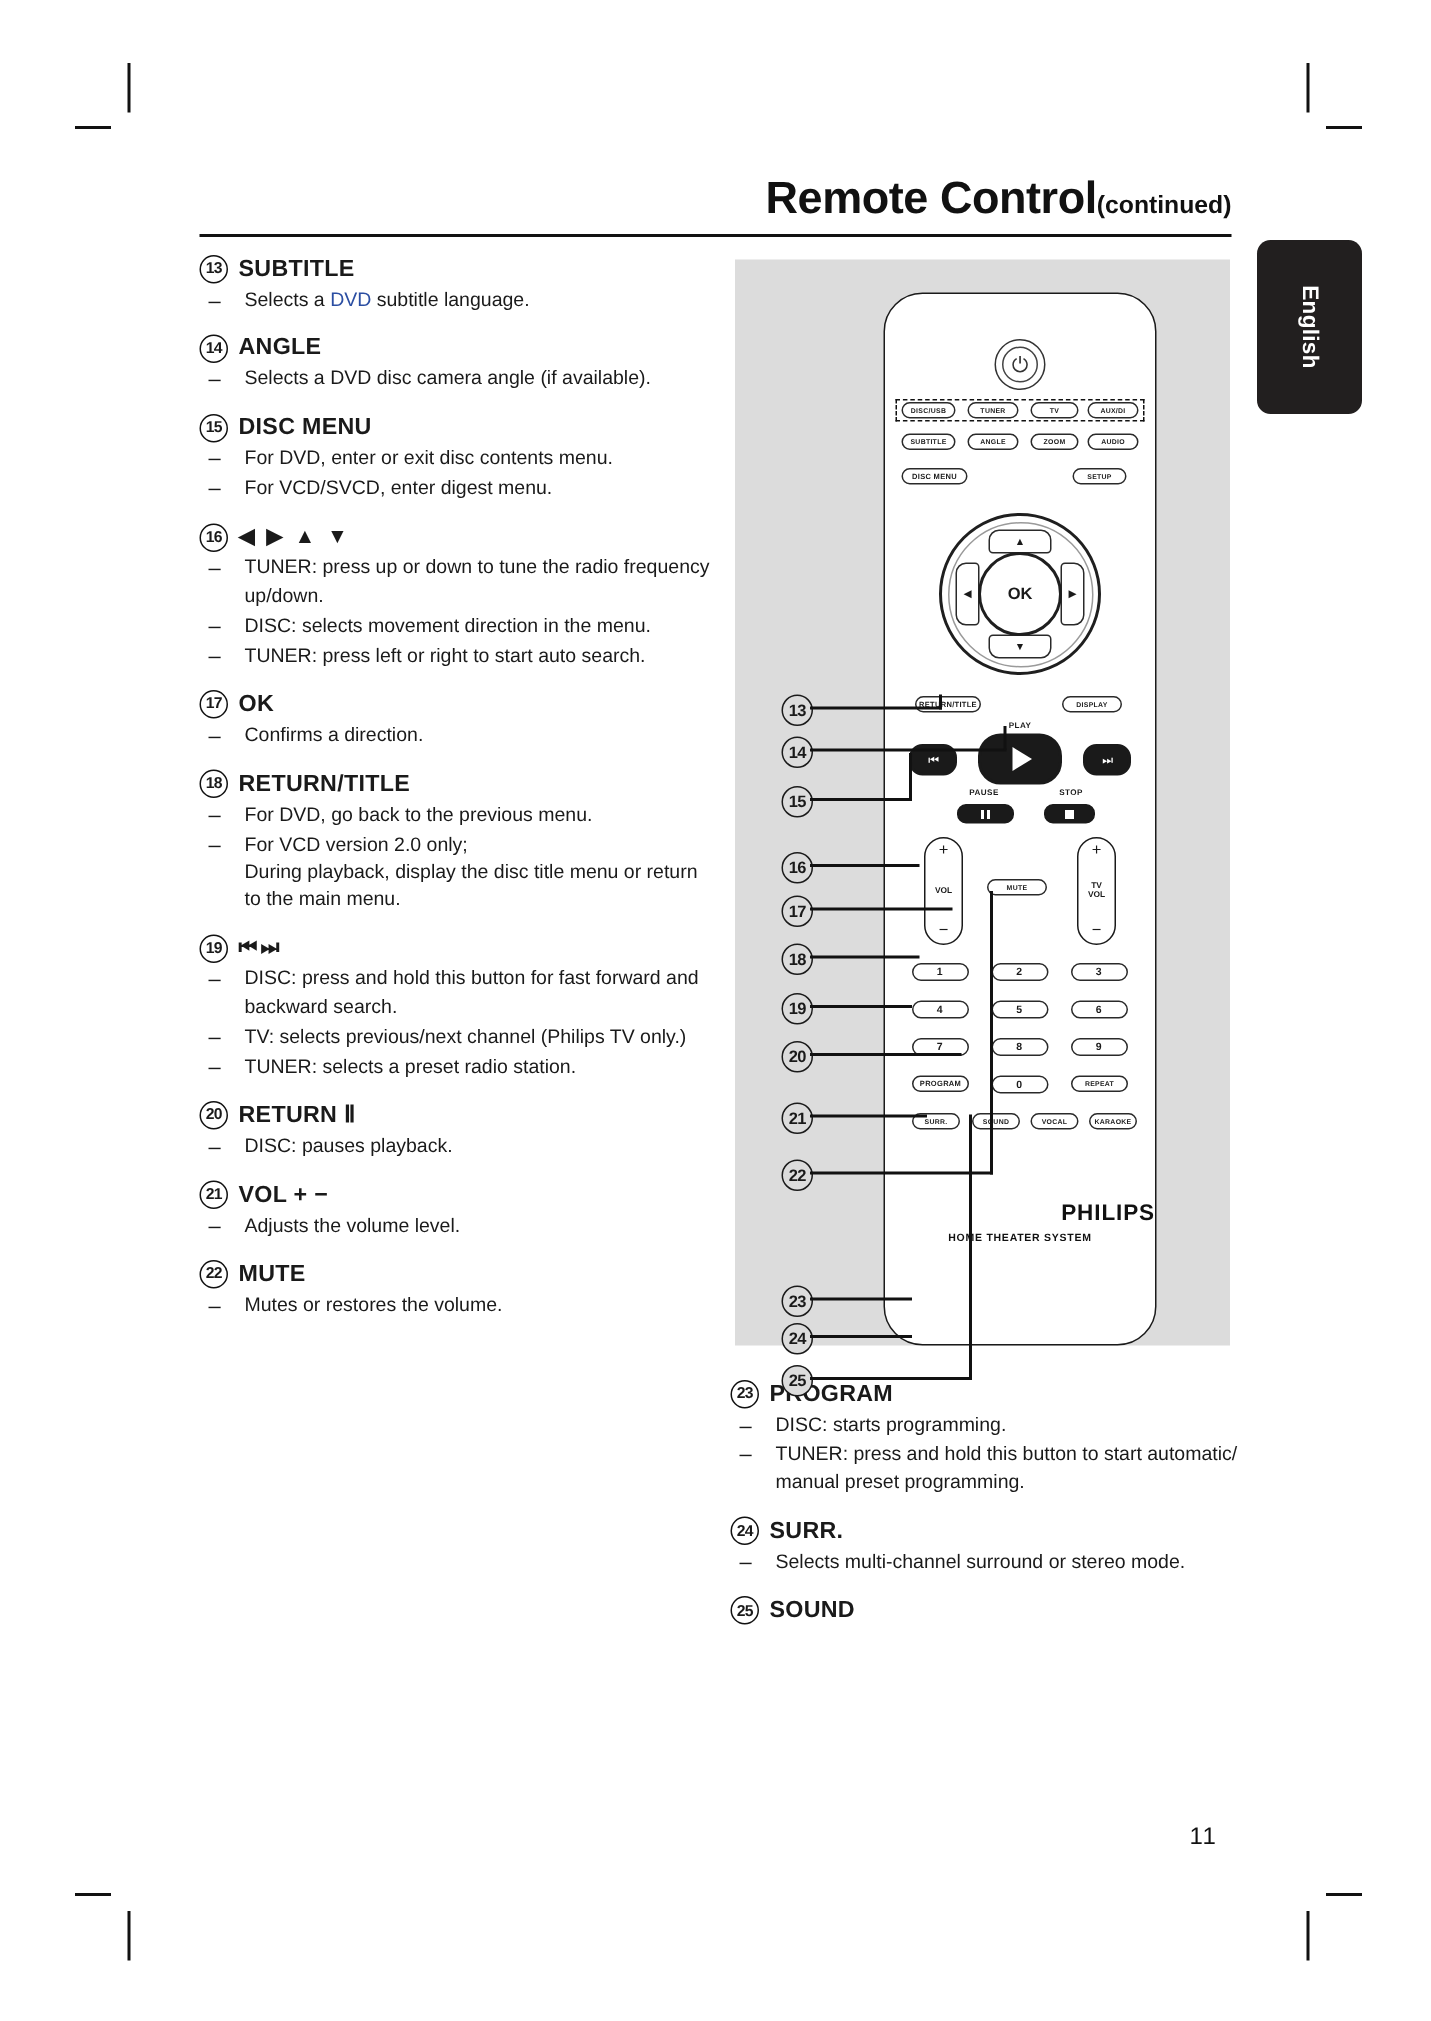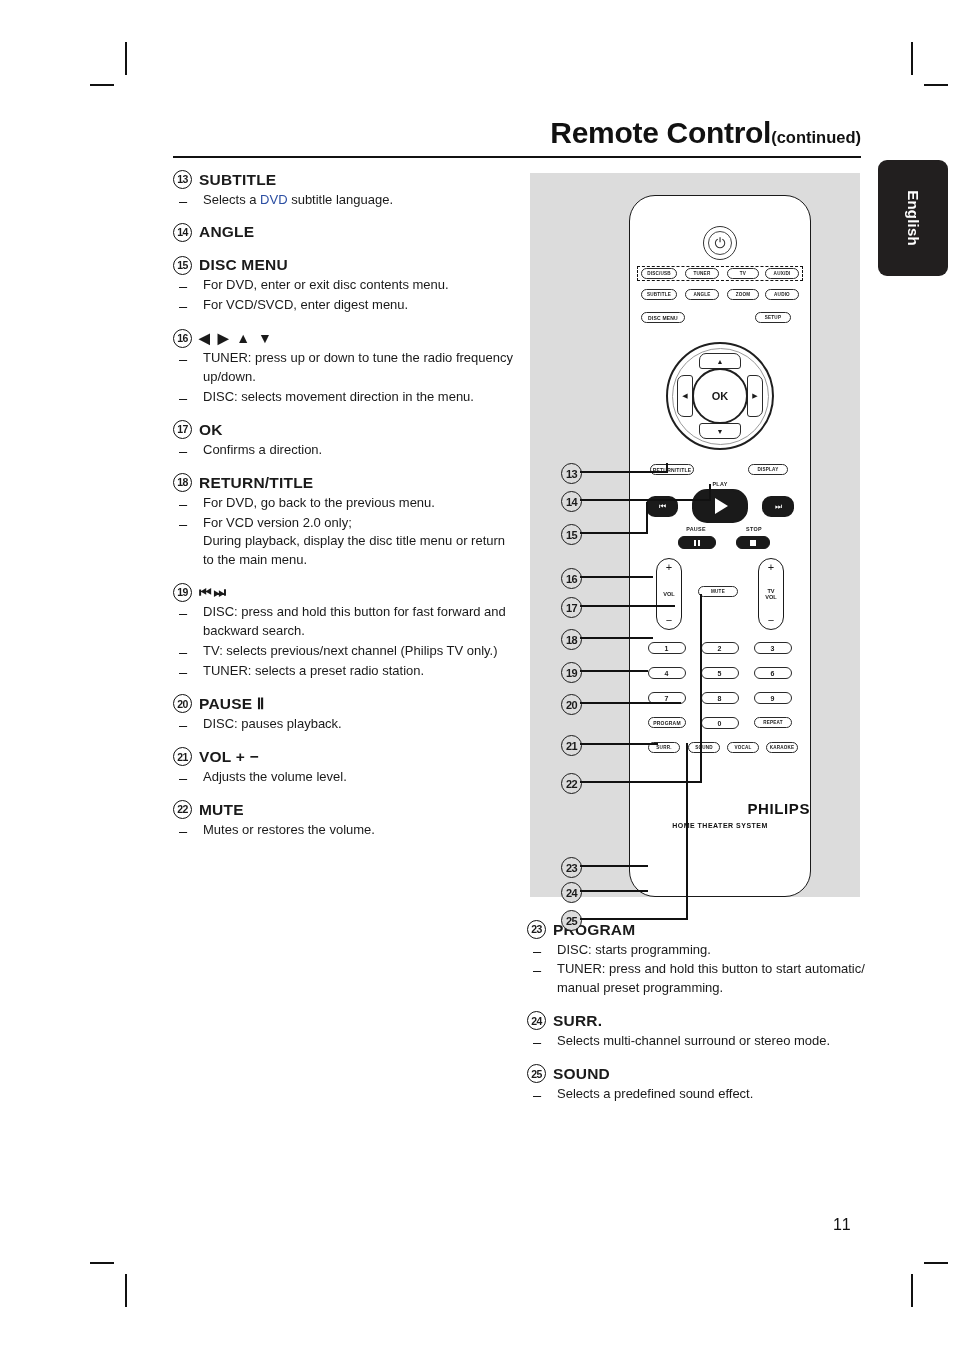--- a/index.html
+++ b/index.html
@@ -1,21 +1,21 @@
 <!DOCTYPE html>
 <html><head>
 <meta charset="utf-8">
 <style>
   html,body{margin:0;padding:0;}
   body{
     width:954px;height:1347px;background:#fff;
     font-family:"Liberation Sans", sans-serif;
     color:#1a1a1a;position:relative;overflow:hidden;
   }
-  .page{position:absolute;inset:0;margin-left:40px;}
+  .page{position:absolute;inset:0;}
 
   
   .crop{position:absolute;background:#111;}
 
   
   .header{position:absolute;left:133px;top:118px;width:688px;}
   .header-title{
     text-align:right;font-size:30px;font-weight:bold;
     letter-spacing:-0.3px;line-height:1;color:#111;
   }
@@ -223,39 +223,43 @@
         </div>
         <ul class="bullets">
           <li>Selects a <span class="dvd">DVD</span> subtitle language.</li>
         </ul>
       </div>
       <div class="entry">
         <div class="entry-head">
           <span class="num">14</span>
           <span class="label">ANGLE</span>
         </div>
+        <ul class="bullets">
+          <li>Selects a DVD disc camera angle (if available).</li>
+        </ul>
       </div>
       <div class="entry">
         <div class="entry-head">
           <span class="num">15</span>
           <span class="label">DISC MENU</span>
         </div>
         <ul class="bullets">
           <li>For DVD, enter or exit disc contents menu.</li>
           <li>For VCD/SVCD, enter digest menu.</li>
         </ul>
       </div>
       <div class="entry">
         <div class="entry-head">
           <span class="num">16</span>
           <span class="label"><span class="glyphs">◀ ▶ ▲ ▼</span></span>
         </div>
         <ul class="bullets">
           <li>TUNER: press up or down to tune the radio frequency up/down.</li>
           <li>DISC: selects movement direction in the menu.</li>
+          <li>TUNER: press left or right to start auto search.</li>
         </ul>
       </div>
       <div class="entry">
         <div class="entry-head">
           <span class="num">17</span>
           <span class="label">OK</span>
         </div>
         <ul class="bullets">
           <li>Confirms a direction.</li>
         </ul>
@@ -277,21 +281,21 @@
         </div>
         <ul class="bullets">
           <li>DISC: press and hold this button for fast forward and backward search.</li>
           <li>TV: selects previous/next channel (Philips TV only.)</li>
           <li>TUNER: selects a preset radio station.</li>
         </ul>
       </div>
       <div class="entry">
         <div class="entry-head">
           <span class="num">20</span>
-          <span class="label">PAUSE Ⅱ</span>
+          <span class="label">RETURN Ⅱ</span>
         </div>
         <ul class="bullets">
           <li>DISC: pauses playback.</li>
         </ul>
       </div>
       <div class="entry">
         <div class="entry-head">
           <span class="num">21</span>
           <span class="label">VOL + −</span>
         </div>
@@ -328,23 +332,20 @@
         </div>
         <ul class="bullets">
           <li>Selects multi-channel surround or stereo mode.</li>
         </ul>
       </div>
       <div class="entry">
         <div class="entry-head">
           <span class="num">25</span>
           <span class="label">SOUND</span>
         </div>
-        <ul class="bullets">
-          <li>Selects a predefined sound effect.</li>
-        </ul>
       </div>
     </div>
 
   <div class="panel">
 
     <div class="remote">
 
       <div class="pwr-outer"></div>
       <div class="pwr-inner">⏻</div>
 

